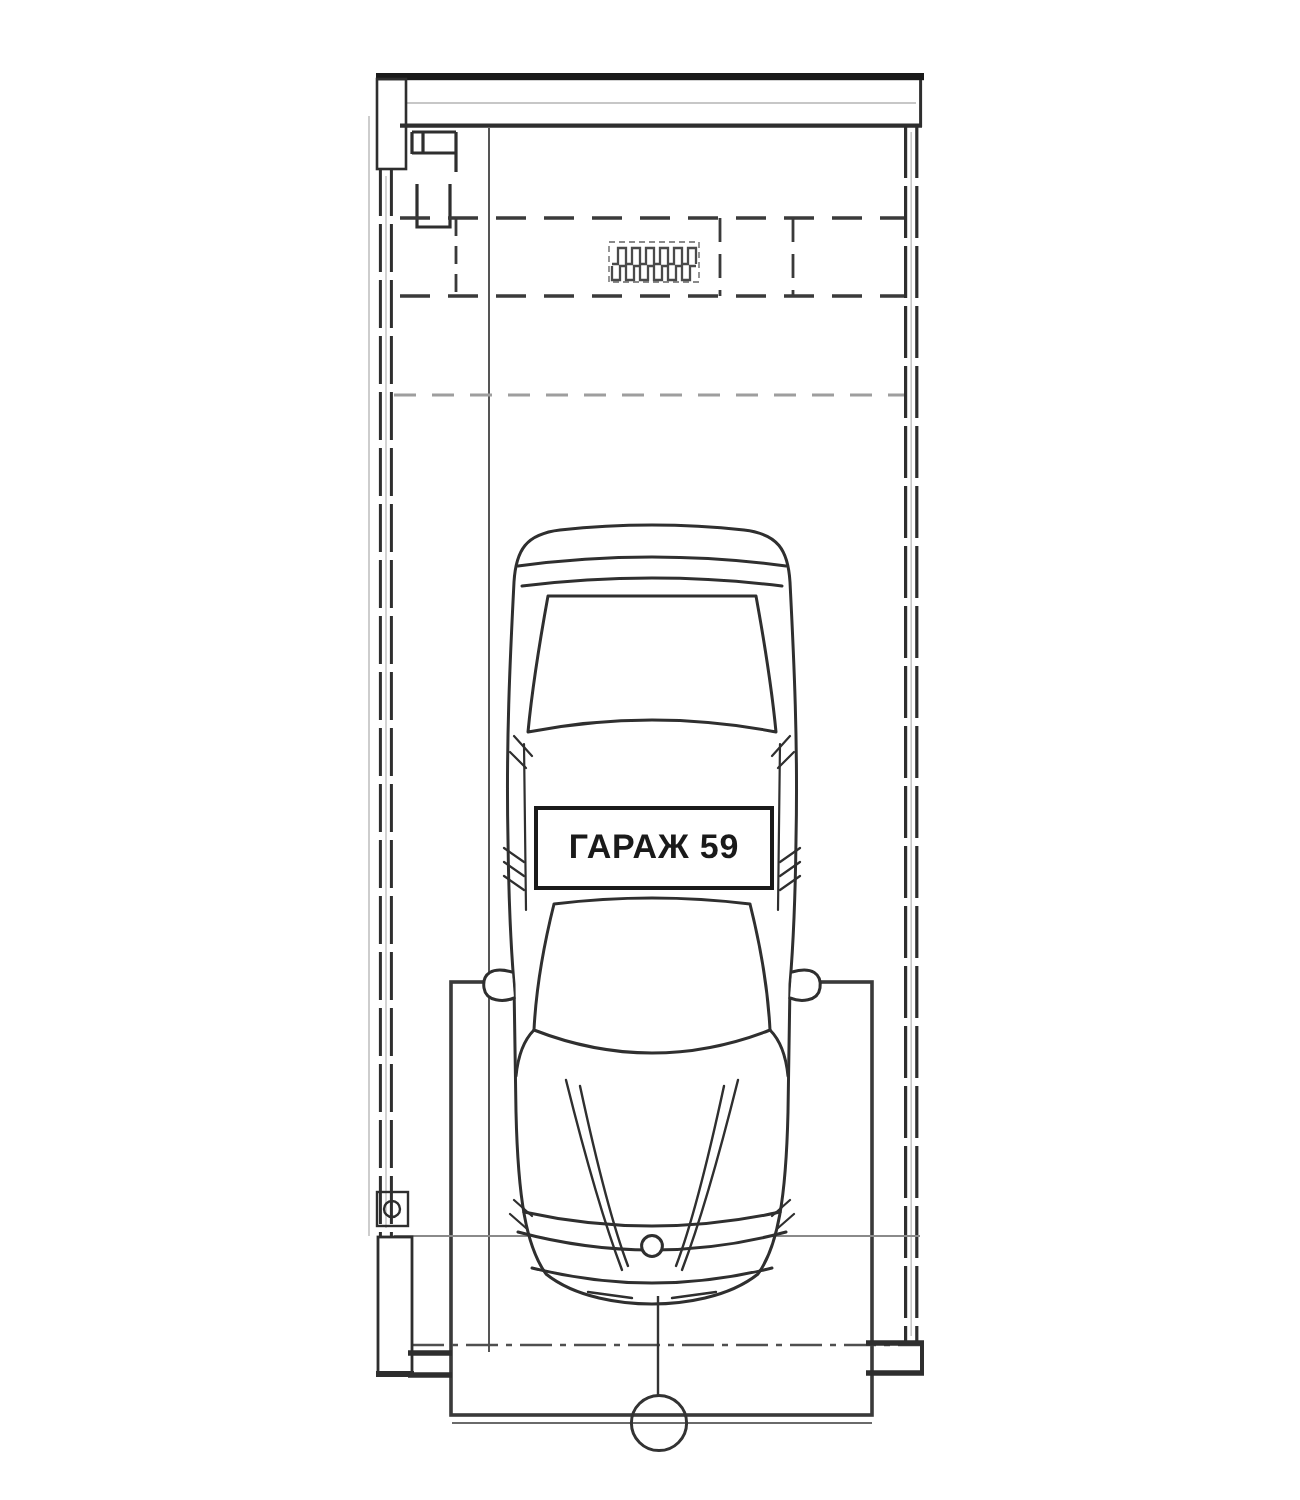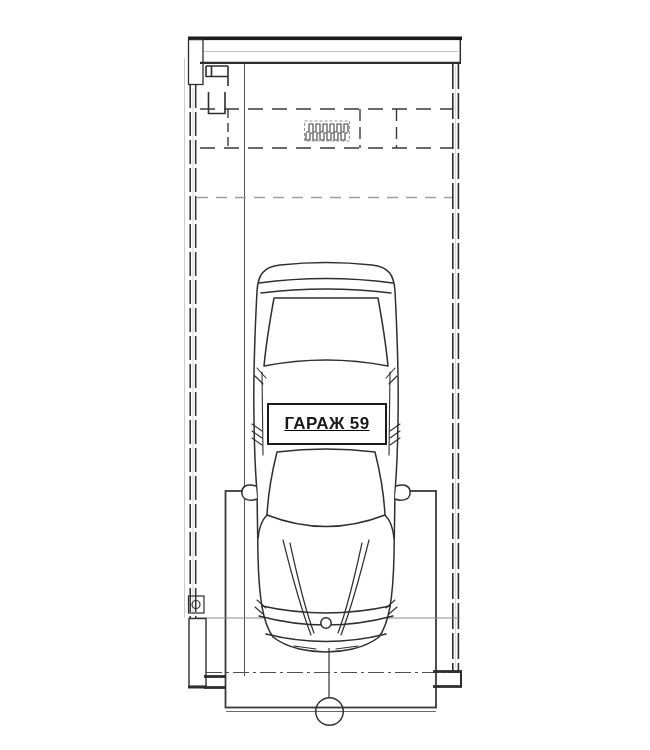--- a/index.html
+++ b/index.html
@@ -9,21 +9,21 @@
   .page{
     position:relative;width:650px;height:750px;background:var(--paper);
     overflow:hidden;font-family:"Liberation Sans","DejaVu Sans",sans-serif;
   }
   .plan-svg{position:absolute;left:0;top:0;color:var(--ink);}
   svg *{fill:none;}
   .garage-label{
     position:absolute;left:267px;top:403px;width:120px;height:42px;
     box-sizing:border-box;background:var(--paper);
     border:2.5px solid var(--ink_dark);
-    display:flex;align-items:center;justify-content:center;text-decoration:underline;
+    display:flex;align-items:center;justify-content:center;
   }
   .garage-label span{
     font-weight:700;font-size:17px;letter-spacing:.4px;color:var(--ink_dark);
     white-space:nowrap;
   }
 </style>
 </head>
 <body>
 
 <div class="page">

